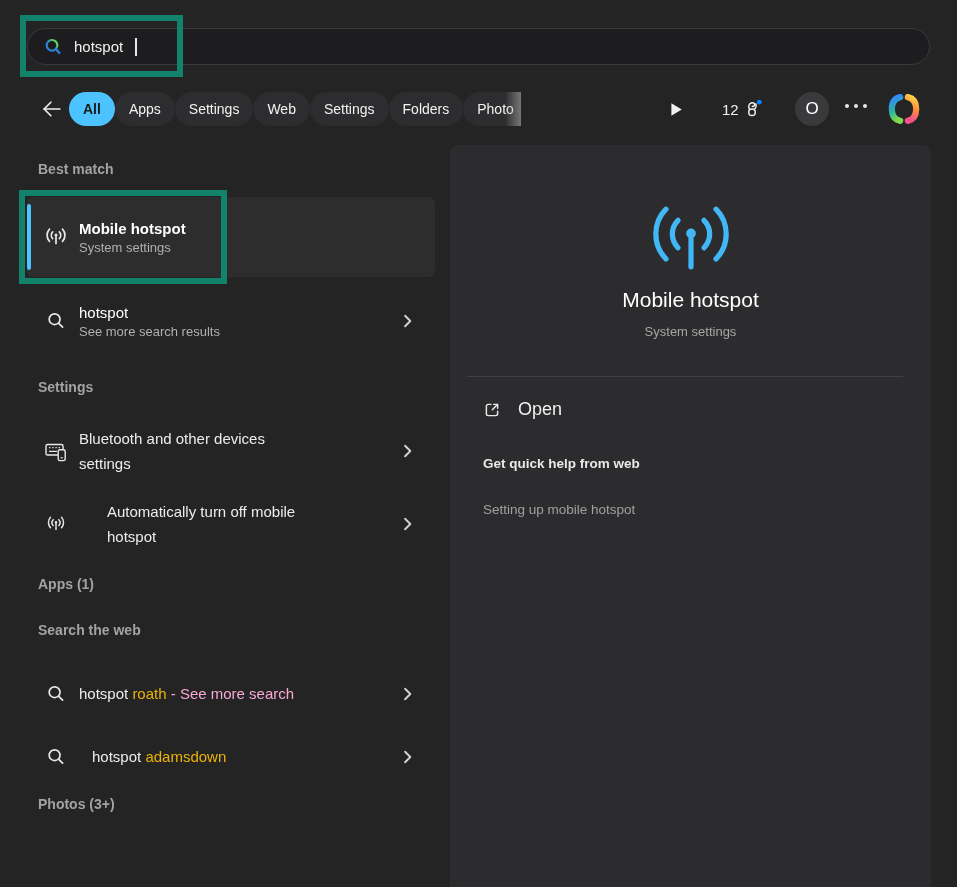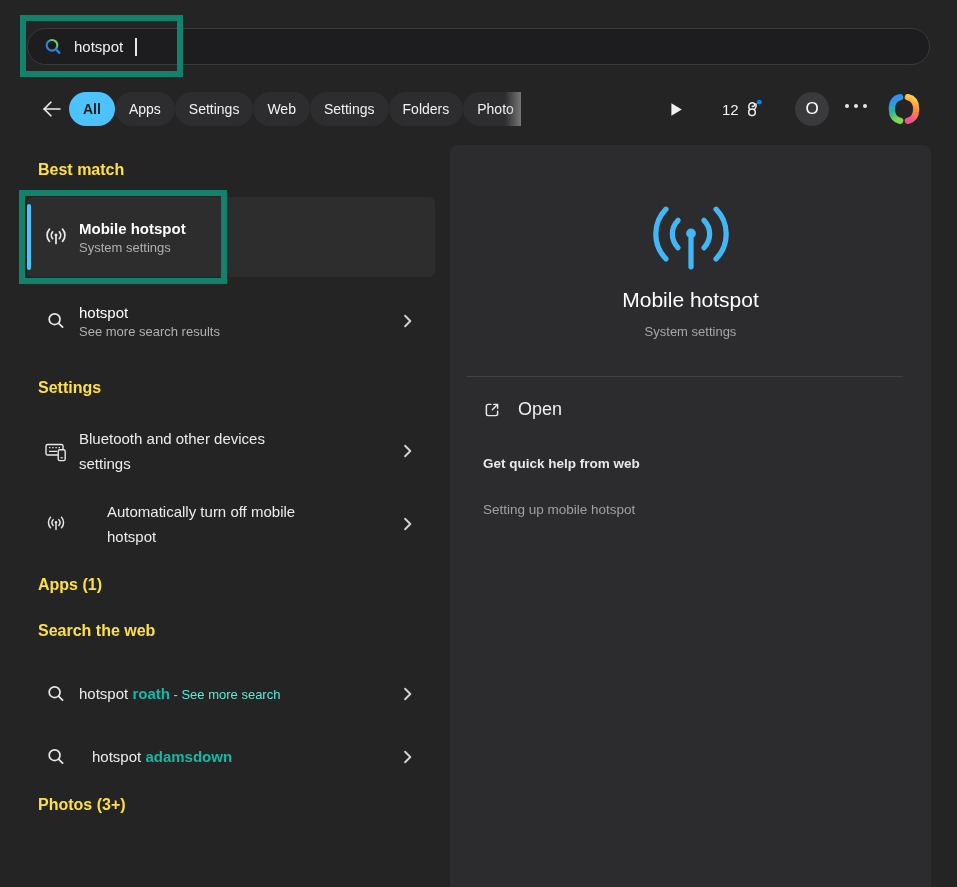--- a/index.html
+++ b/index.html
@@ -38,38 +38,38 @@
   .play-btn { position:absolute; left:666px; top:9px; width:20px; height:20px; display:flex; align-items:center; justify-content:center; }
   .rewards { position:absolute; left:722px; top:6px; height:26px; display:flex; align-items:center; gap:2px; }
   .rewards-count { font-size:15px; color:#f0f0f0; }
   .avatar { position:absolute; left:795px; top:2px; width:34px; height:34px; border-radius:50%;
     background:#3a3a3c; display:flex; align-items:center; justify-content:center;
     font-size:17px; color:#fff; }
   .more-dots { position:absolute; left:845px; top:14px; display:flex; gap:5px; }
   .more-dots i { width:4px; height:4px; border-radius:50%; background:#e8e8e8; }
   .copilot { position:absolute; left:887px; top:2px; width:34px; height:34px; }
   
-  .section-header { position:absolute; left:38px; font-size:16px; font-weight:700; color:#fde047; }
+  .section-header { position:absolute; left:38px; font-size:14px; font-weight:700; color:#a3a3a3; }
   .result-row { position:absolute; left:27px; width:408px; display:flex; align-items:center; padding-left:16px; gap:10px; }
   .row-icon { width:26px; height:26px; flex:0 0 26px; display:flex; align-items:center; justify-content:center; color:#e8e8e8; }
   .row-text .title { font-size:15px; color:#fff; }
   .row-text .subtitle { font-size:13px; color:#b0b0b0; margin-top:3px; }
   .two-line { font-size:15px; color:#ececec; line-height:25px; }
   .chevron { position:absolute; right:22px; top:50%; transform:translateY(-50%); width:10px; height:14px; }
   .best-row { top:197px; height:80px; background:#2d2d2e; border-radius:6px; }
   .best-row .accent-bar { position:absolute; left:0; top:7px; width:3.5px; height:66px; border-radius:2px; background:var(--accent,#4CC2FF); }
   .best-row .title { font-weight:600; }
   .see-more-row { top:293px; height:56px; }
   .settings-row-1 { top:422px; height:58px; }
   .settings-row-2 { top:495px; height:58px;gap:38px; }
   .web-row-1 { top:665px; height:58px; align-items:center; }
   .web-row-2 { top:740px; height:34px;gap:23px; }
   .mixed-line { font-size:15px; color:#ececec; line-height:24px; }
-  .mixed-line b { font-weight:700; color:#14b8a6; }
-  .mixed-line .dim { font-size:13px; color:#5eead4; }
+  .mixed-line b { font-weight:400; color:#eab308; }
+  .mixed-line .dim { font-size:15px; color:#f9a8d4; }
   .h-best { top:161px; }
   .h-settings { top:379px; }
   .h-apps { top:576px; }
   .h-web { top:622px; }
   .h-photos { top:796px; }
   
   .preview-panel {
     position:absolute; left:450px; top:145px; width:481px; height:742px;
     background:var(--panel-bg,#2C2C2E); border-radius:8px 8px 0 0;
   }

